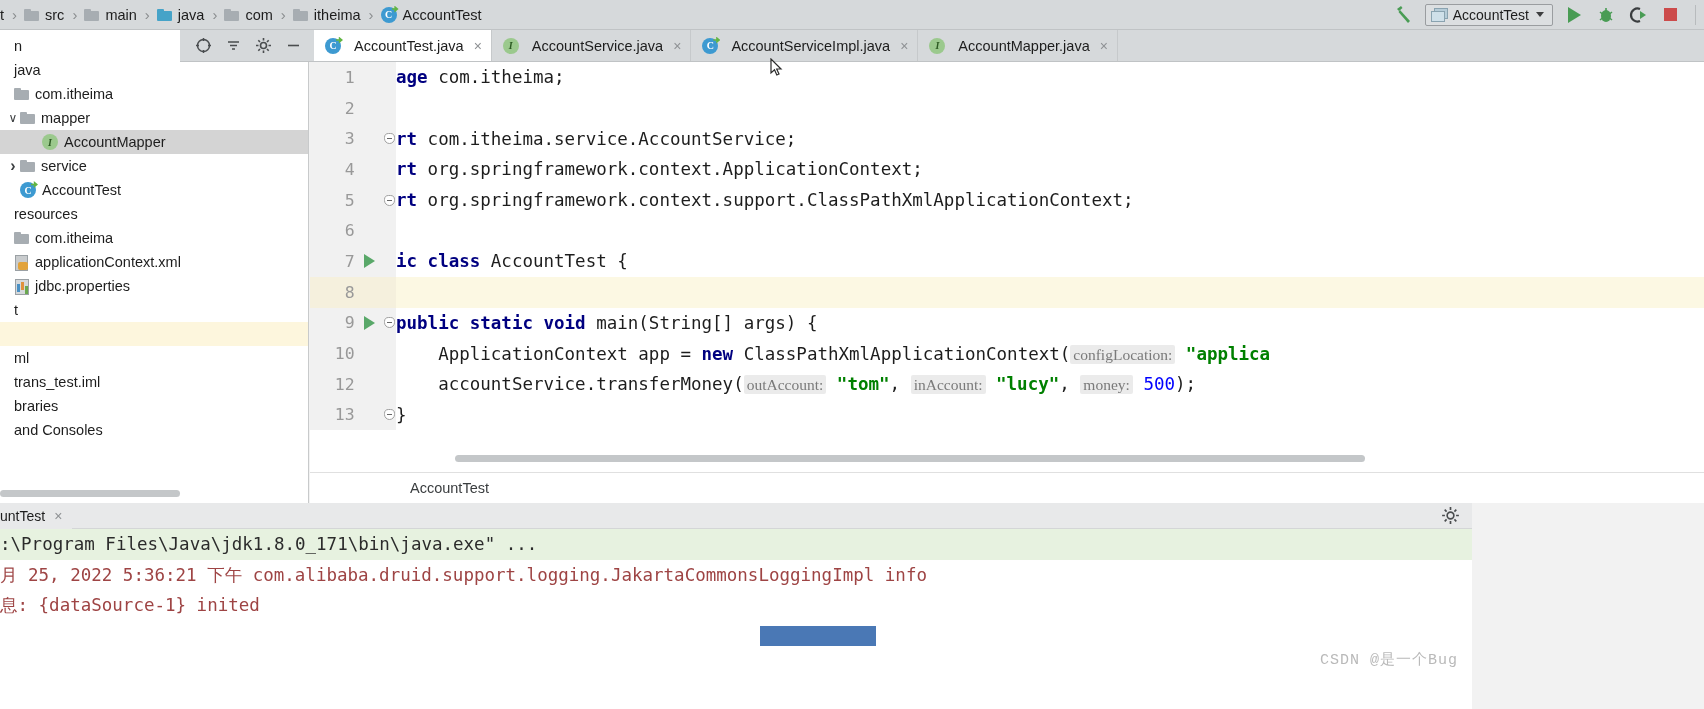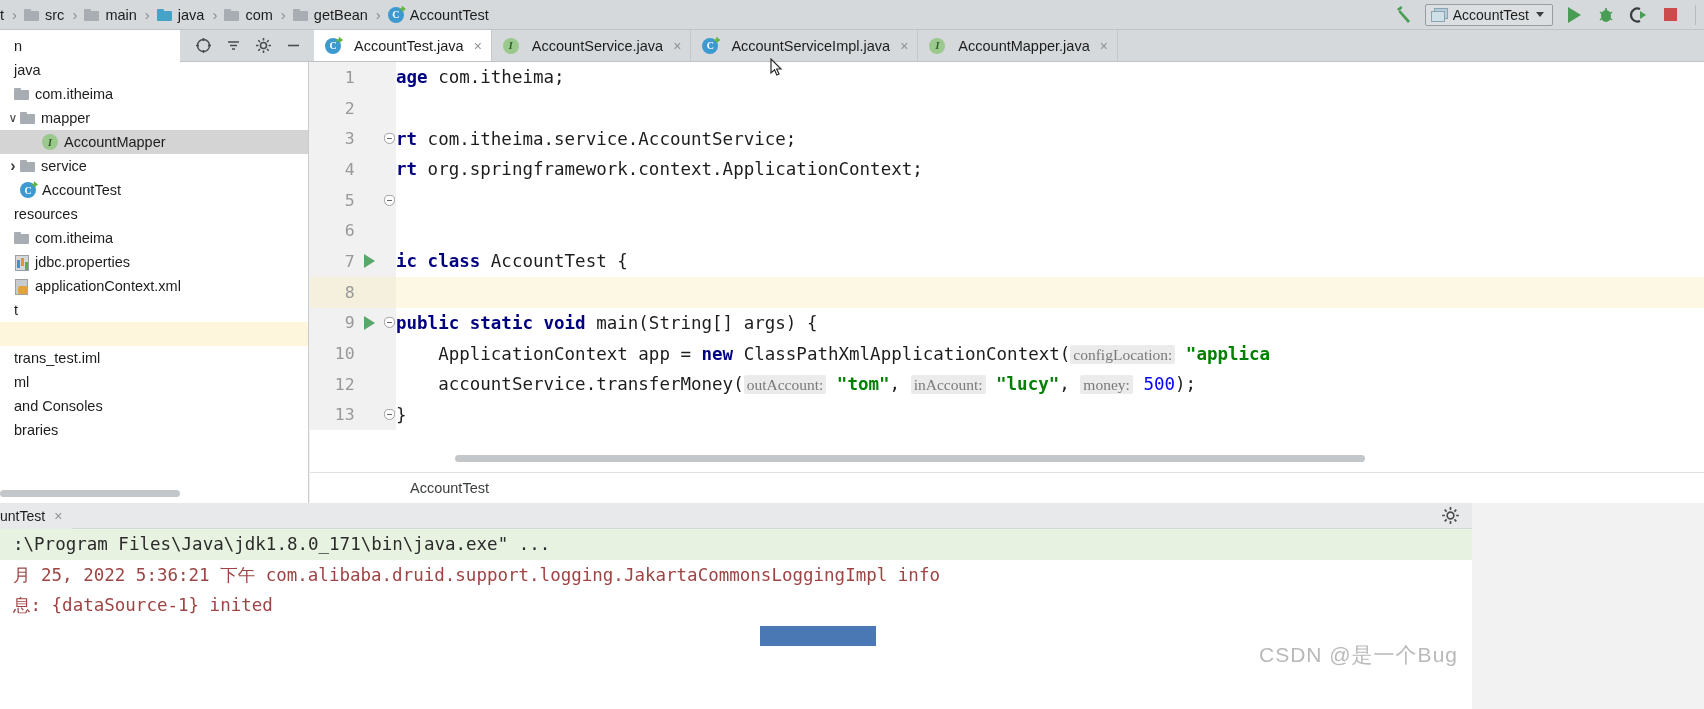--- a/index.html
+++ b/index.html
@@ -170,26 +170,26 @@
   }
   .rw-tab {
     display:flex; align-items:center; gap:6px; height:26px; padding:0 10px 0 0;
     font-size:14px; color:#1d1d1d; background:#e8e9ea;
   }
   .gear-right { position:absolute; right:12px; top:3px; color:#4a4d4f; }
   .console {
     padding:0; font-family:"DejaVu Sans Mono","Liberation Mono",monospace;
     font-size:17.5px; color:#9e4444; overflow:hidden; position:relative;
   }
-  .cline { height:30.5px; display:flex; align-items:center; white-space:pre; padding-left:13px;}
+  .cline { height:30.5px; display:flex; align-items:center; white-space:pre; padding-left:0px;}
   .cline.sysout { background:#e7f2e0; color:#2b2b2b; }
   .sel-blue { background:#4a78b5; color:#ffffff; }
   .watermark {
     position:absolute; right:14px; bottom:40px;
-    font-size:21px; color:#b9b9b9; font-family:Liberation Sans, sans-serif;
+    font-size:15px; color:#b9b9b9; font-family:Liberation Mono, monospace;
     letter-spacing:1px; pointer-events:none;text-align:right;
   }
   .cursor-arrow { position:absolute; left:770px; top:58px; width:14px; height:20px; }
 </style>
 </head>
 <body>
 
 <div class="app">
 
   <div class="navbar">
@@ -213,21 +213,21 @@
           <span>java</span>
         </span>
         <span class="crumb-sep">›</span>
         <span class="crumb">
           <span class="ic folder-ic"></span>
           <span>com</span>
         </span>
         <span class="crumb-sep">›</span>
         <span class="crumb">
           <span class="ic folder-ic"></span>
-          <span>getBean</span>
+          <span>itheima</span>
         </span>
         <span class="crumb-sep">›</span>
         <span class="crumb">
           <span class="ic cls-ic">C</span>
           <span>AccountTest</span>
         </span>
       </div>
     <div class="nav-right">
       <span class="hammer">
         <svg width="22" height="22" viewBox="0 0 22 22">
@@ -301,51 +301,51 @@
           <span class="arrow"></span>
           <span>resources</span>
         </div>
         <div class="trow">
           <span class="arrow"></span>
           <span class="ic folder-ic"></span>
           <span>com.itheima</span>
         </div>
         <div class="trow">
           <span class="arrow"></span>
+          <span class="ic xmlfile-ic"></span>
+          <span>applicationContext.xml</span>
+        </div>
+        <div class="trow">
+          <span class="arrow"></span>
           <span class="ic propfile-ic"></span>
           <span>jdbc.properties</span>
         </div>
         <div class="trow">
           <span class="arrow"></span>
-          <span class="ic xmlfile-ic"></span>
-          <span>applicationContext.xml</span>
-        </div>
-        <div class="trow">
-          <span class="arrow"></span>
           <span>t</span>
         </div>
         <div class="trow highlight">
           <span class="arrow"></span>
           <span></span>
         </div>
         <div class="trow">
           <span class="arrow"></span>
+          <span>ml</span>
+        </div>
+        <div class="trow">
+          <span class="arrow"></span>
           <span>trans_test.iml</span>
         </div>
         <div class="trow">
           <span class="arrow"></span>
-          <span>ml</span>
+          <span>braries</span>
         </div>
         <div class="trow">
           <span class="arrow"></span>
           <span>and Consoles</span>
-        </div>
-        <div class="trow">
-          <span class="arrow"></span>
-          <span>braries</span>
         </div>
       </div>
     <div class="sb-scroll"></div>
   </div>
 
   <div class="tabstrip">
     <div class="tab-tools">
       <span class="tb-ic">
         <svg width="17" height="17" viewBox="0 0 17 17">
             <circle cx="8.5" cy="8.5" r="6" stroke="#4a4d4f" stroke-width="1.5" fill="none"></circle>
@@ -392,21 +392,21 @@
         </div>
       </div>
   </div>
 
   <div class="editor">
     <div id="lines">
         <div class="eline"><div class="gutter"><span class="lnum">1</span><span class="gmark"></span><span style="width: 14px; display: flex; align-items: center; justify-content: center;"></span></div><div class="code"><span class="kw">age</span><span> com.itheima;</span></div></div>
         <div class="eline"><div class="gutter"><span class="lnum">2</span><span class="gmark"></span><span style="width: 14px; display: flex; align-items: center; justify-content: center;"></span></div><div class="code"></div></div>
         <div class="eline"><div class="gutter"><span class="lnum">3</span><span class="gmark"></span><span style="width: 14px; display: flex; align-items: center; justify-content: center;"><span class="fold"></span></span></div><div class="code"><span class="kw">rt</span><span> com.itheima.service.AccountService;</span></div></div>
         <div class="eline"><div class="gutter"><span class="lnum">4</span><span class="gmark"></span><span style="width: 14px; display: flex; align-items: center; justify-content: center;"></span></div><div class="code"><span class="kw">rt</span><span> org.springframework.context.ApplicationContext;</span></div></div>
-        <div class="eline"><div class="gutter"><span class="lnum">5</span><span class="gmark"></span><span style="width: 14px; display: flex; align-items: center; justify-content: center;"><span class="fold"></span></span></div></div>
+        <div class="eline"><div class="gutter"><span class="lnum">5</span><span class="gmark"></span><span style="width: 14px; display: flex; align-items: center; justify-content: center;"><span class="fold"></span></span></div><div class="code"><span class="kw">rt</span><span> org.springframework.context.support.ClassPathXmlApplicationContext;</span></div></div>
         <div class="eline"><div class="gutter"><span class="lnum">6</span><span class="gmark"></span><span style="width: 14px; display: flex; align-items: center; justify-content: center;"></span></div><div class="code"></div></div>
         <div class="eline"><div class="gutter"><span class="lnum">7</span><span class="gmark"><span class="run-tri"></span></span><span style="width: 14px; display: flex; align-items: center; justify-content: center;"></span></div><div class="code"><span class="kw">ic class</span><span> AccountTest {</span></div></div>
         <div class="eline caret"><div class="gutter"><span class="lnum">8</span><span class="gmark"></span><span style="width: 14px; display: flex; align-items: center; justify-content: center;"></span></div><div class="code"></div></div>
         <div class="eline"><div class="gutter"><span class="lnum">9</span><span class="gmark"><span class="run-tri"></span></span><span style="width: 14px; display: flex; align-items: center; justify-content: center;"><span class="fold"></span></span></div><div class="code"><span class="kw">public static void</span><span> main(String[] args) {</span></div></div>
         <div class="eline"><div class="gutter"><span class="lnum">10</span><span class="gmark"></span><span style="width: 14px; display: flex; align-items: center; justify-content: center;"></span></div><div class="code"><span>    ApplicationContext app = </span><span class="kw">new</span><span> ClassPathXmlApplicationContext(</span><span class="hint">configLocation:</span><span class="str"> "applica</span></div></div>
         <div class="eline"><div class="gutter"><span class="lnum">12</span><span class="gmark"></span><span style="width: 14px; display: flex; align-items: center; justify-content: center;"></span></div><div class="code"><span>    accountService.transferMoney(</span><span class="hint">outAccount:</span><span> </span><span class="str">"tom"</span><span>, </span><span class="hint">inAccount:</span><span> </span><span class="str">"lucy"</span><span>, </span><span class="hint">money:</span><span> </span><span class="num">500</span><span>);</span></div></div>
         <div class="eline"><div class="gutter"><span class="lnum">13</span><span class="gmark"></span><span style="width: 14px; display: flex; align-items: center; justify-content: center;"><span class="fold"></span></span></div><div class="code"><span>}</span></div></div>
       </div>
     <div class="hscroll-e"></div>
   </div>

